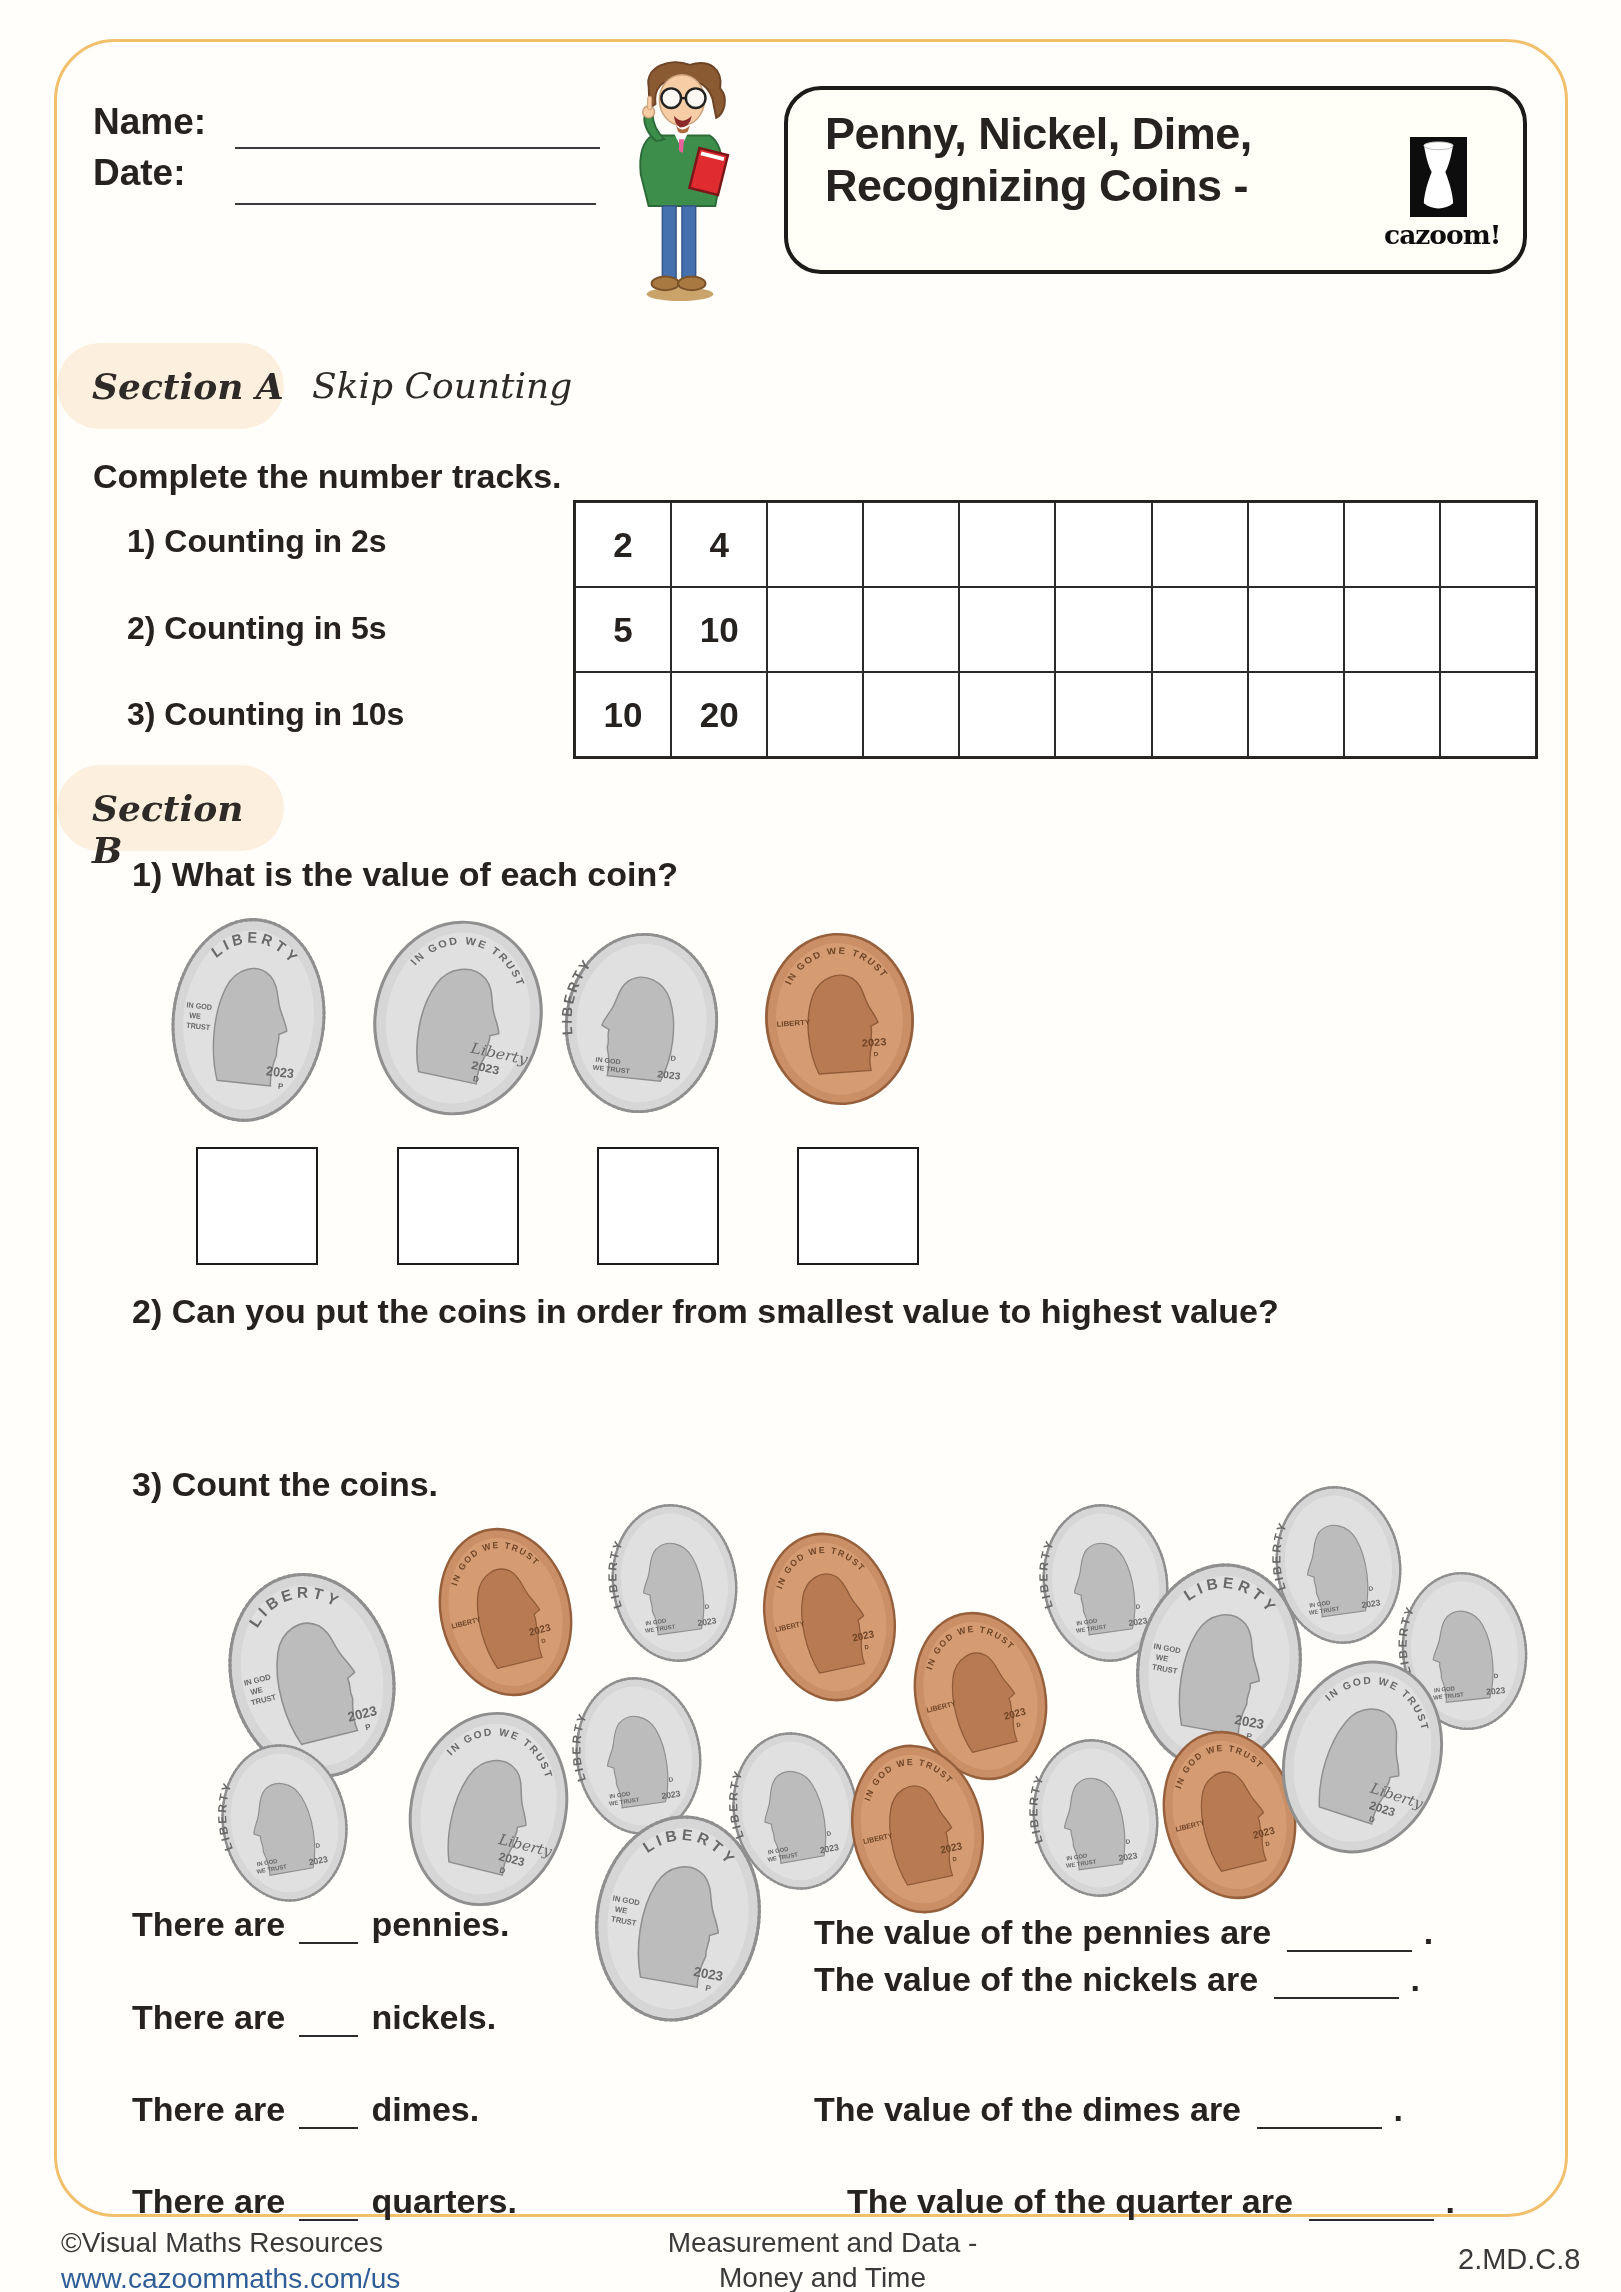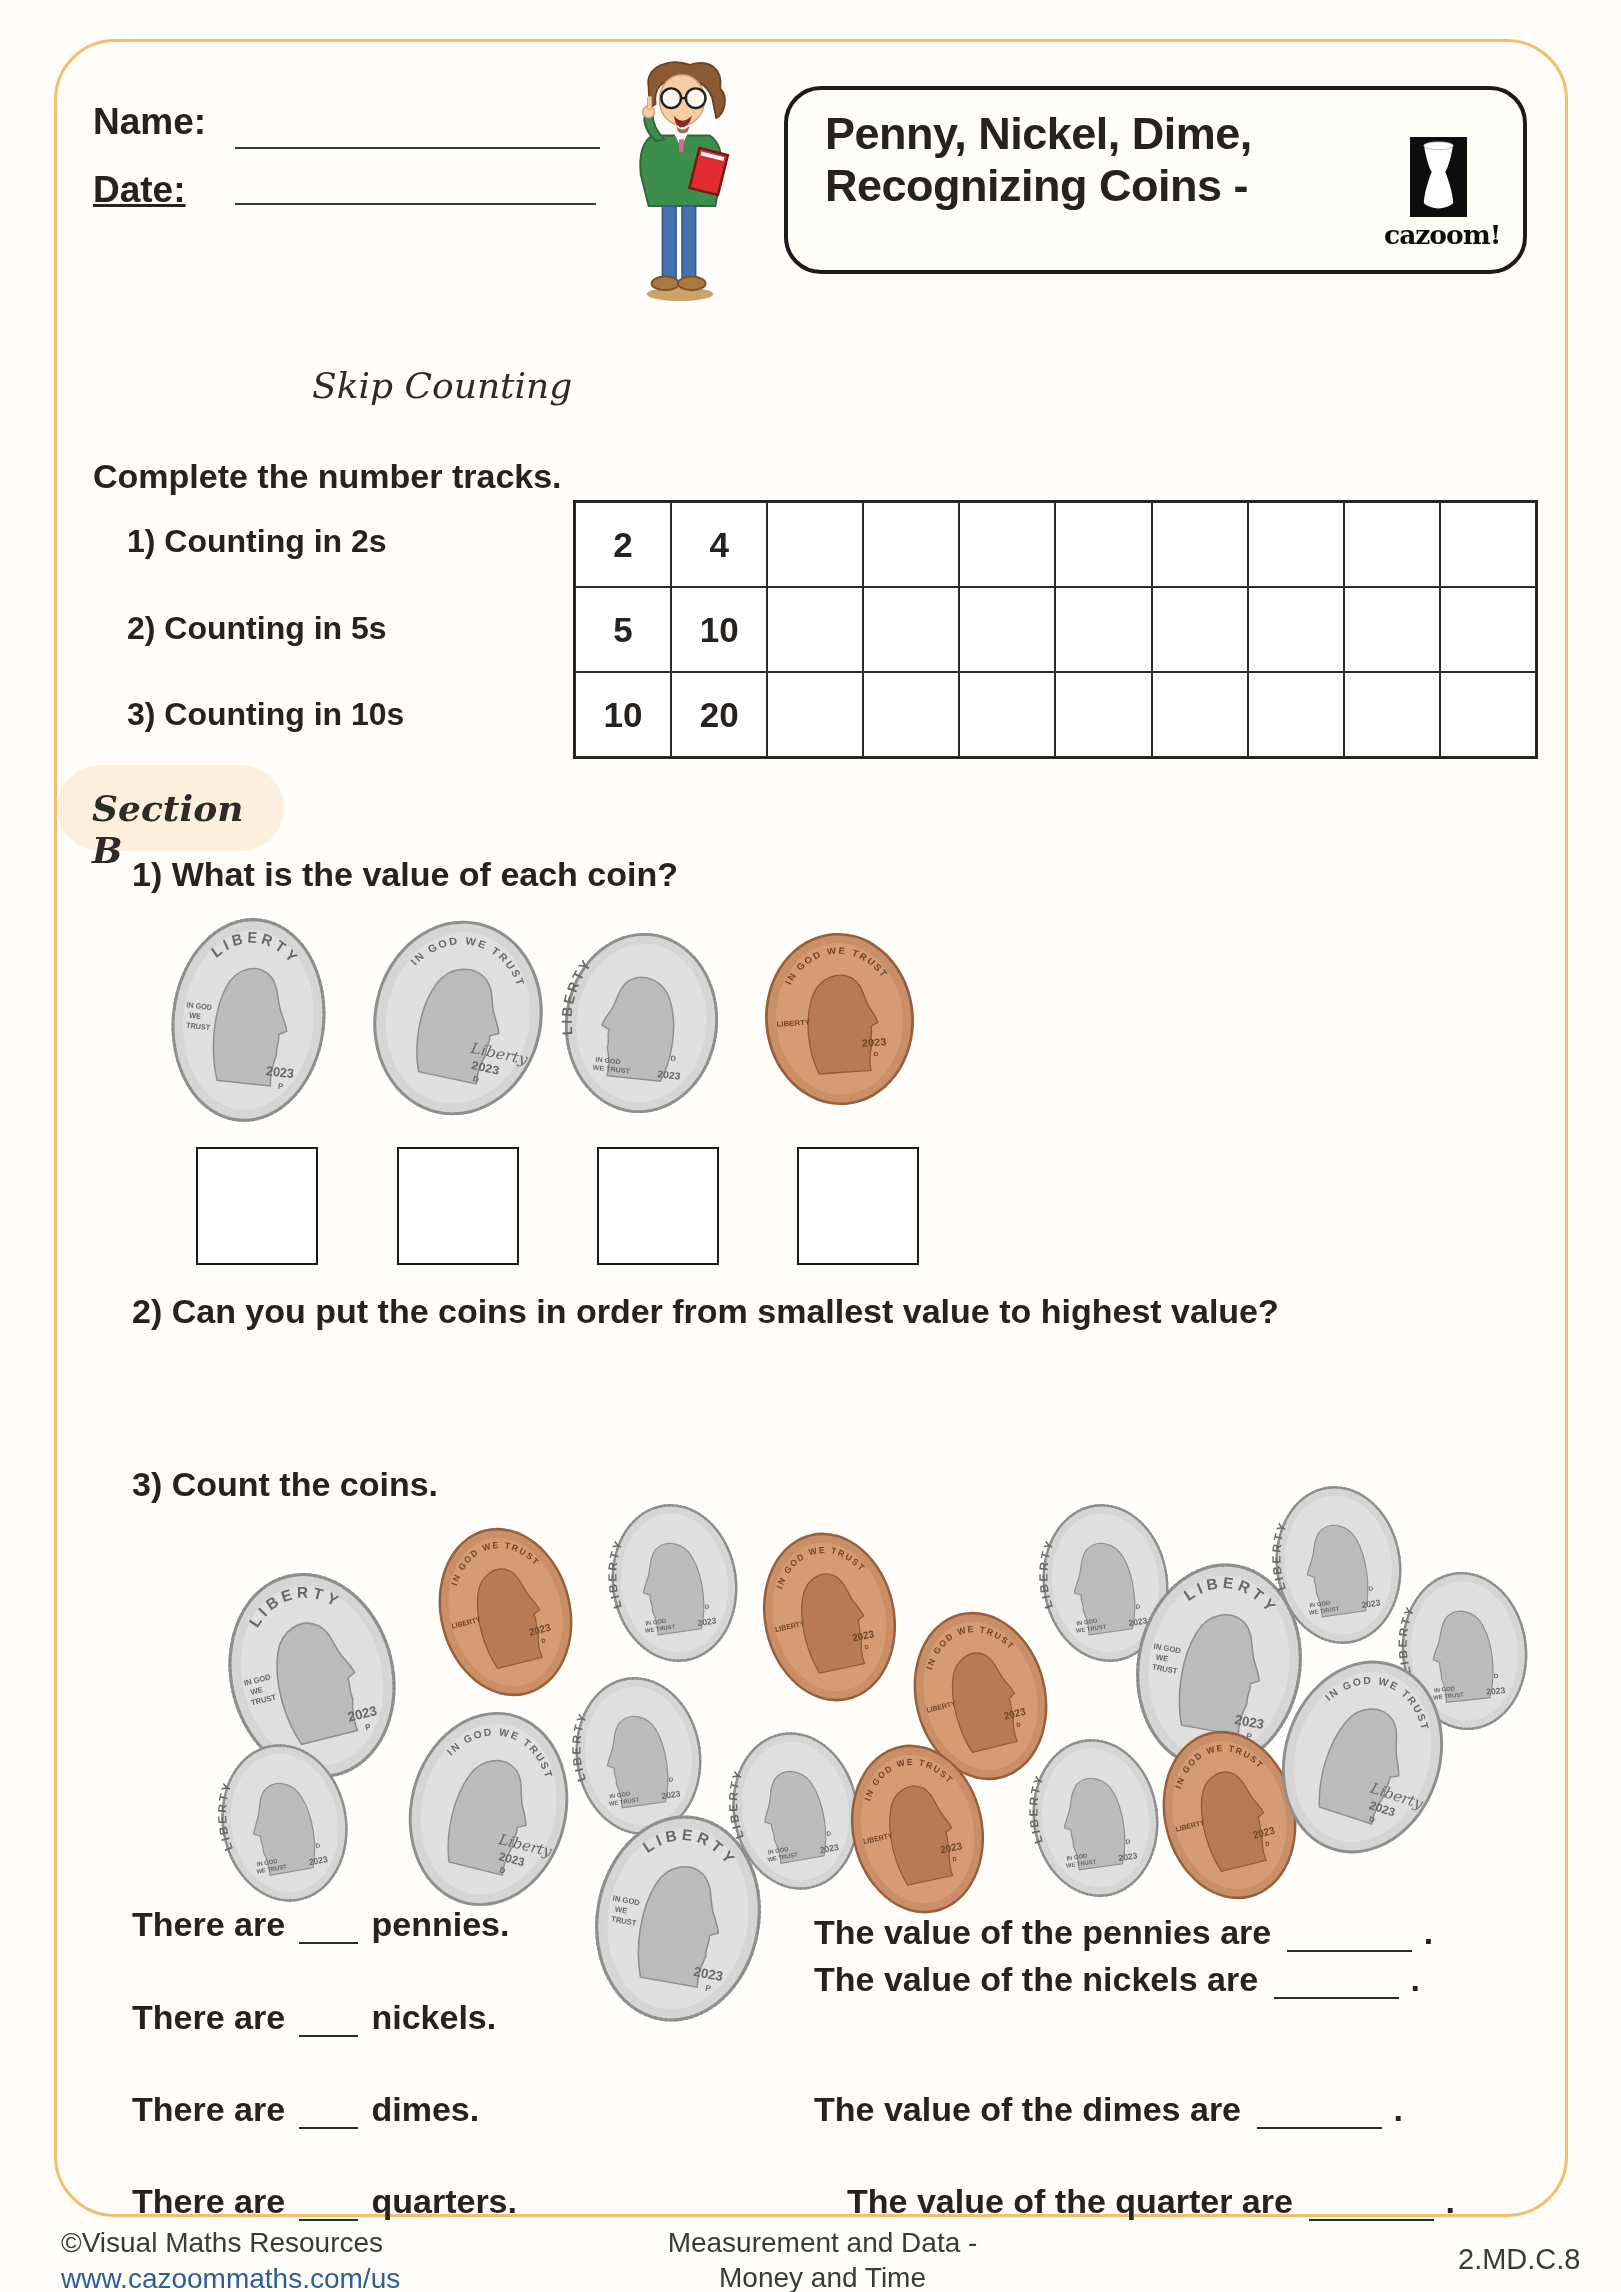--- a/index.html
+++ b/index.html
@@ -39,21 +39,21 @@
   .footer-right{position:absolute;left:1458px;top:2243px;font-size:29px;color:#3a3a3a;}
 </style>
 </head>
 <body>
 
 <div id="page">
   <div class="page-border"></div>
 
   <div class="field-label" style="left:93px;top:101px;">Name:</div>
   <div class="write-line" style="left:235px;top:147px;width:365px;"></div>
-  <div class="field-label" style="left:93px;top:169px;text-decoration:underline;">Date:</div>
+  <div class="field-label" style="left:93px;top:152px;">Date:</div>
   <div class="write-line" style="left:235px;top:203px;width:361px;"></div>
 
   <svg style="position:absolute;left:619px;top:57px;" width="122" height="245" viewBox="0 0 124 250">
     <ellipse cx="62" cy="242" rx="34" ry="7" fill="#c9a36a"></ellipse>
     <path d="M30,30 C26,10 52,0 72,8 C92,2 106,12 103,32 C112,42 107,58 99,62 L95,42 C90,26 72,20 58,25 C44,22 35,32 37,48 L31,52 Z" fill="#8a5a33" stroke="#6e4426" stroke-width="2"></path>
     <ellipse cx="64" cy="44" rx="23" ry="26" fill="#f7cda6" stroke="#caa07a" stroke-width="1.5"></ellipse>
     <circle cx="53" cy="42" r="10" fill="rgba(255,255,255,0.85)" stroke="#222" stroke-width="2.5"></circle>
     <circle cx="78" cy="42" r="10" fill="rgba(255,255,255,0.85)" stroke="#222" stroke-width="2.5"></circle>
     <line x1="63" y1="42" x2="68" y2="42" stroke="#222" stroke-width="2.5"></line>
     <path d="M56,60 Q64,70 74,60 Q72,72 62,72 Q56,68 56,60 Z" fill="#8c2a2a"></path>
@@ -83,20 +83,23 @@
       <div class="logo-square">
         <svg width="57" height="80" viewBox="0 0 58 82">
           <path d="M14,8 C20,4 38,4 44,8 C42,20 40,28 36,36 C40,46 44,60 44,68 C36,75 22,75 14,68 C14,60 18,46 22,36 C18,28 16,20 14,8 Z" fill="#fff"></path>
           <ellipse cx="29" cy="9" rx="15" ry="4" fill="#fff" stroke="#bbb" stroke-width="1"></ellipse>
         </svg>
       </div>
       <div class="logo-word">cazoom!</div>
     </div>
   </div>
 
+  <div class="pill" style="top:343px;">
+    <div class="pill-label">Section A</div>
+  </div>
   <div class="section-sub" style="left:312px;top:365px;">Skip Counting</div>
   <div class="instruction" style="left:93px;top:457px;">Complete the number tracks.</div>
 
   <div class="track-area">
     <div class="track-table" id="track-table">
         <div class="tcell">2</div>
         <div class="tcell">4</div>
         <div class="tcell"></div>
         <div class="tcell"></div>
         <div class="tcell"></div>

